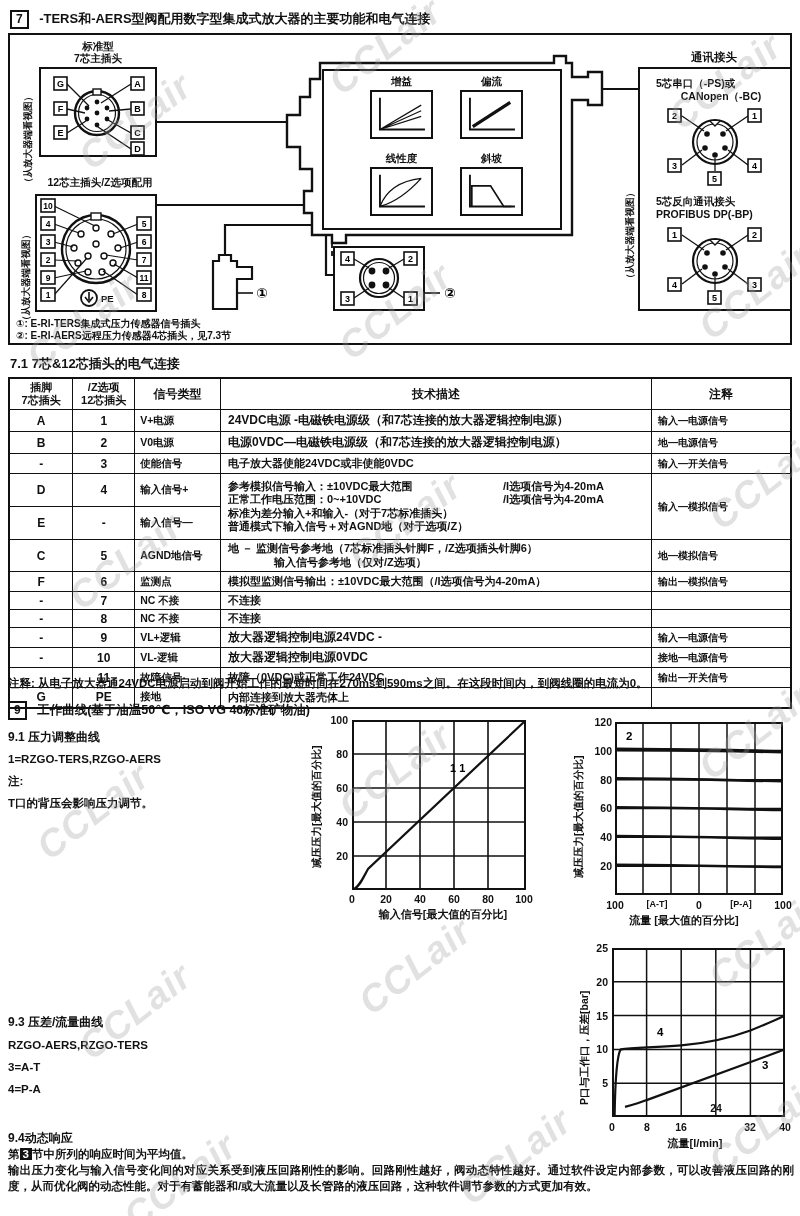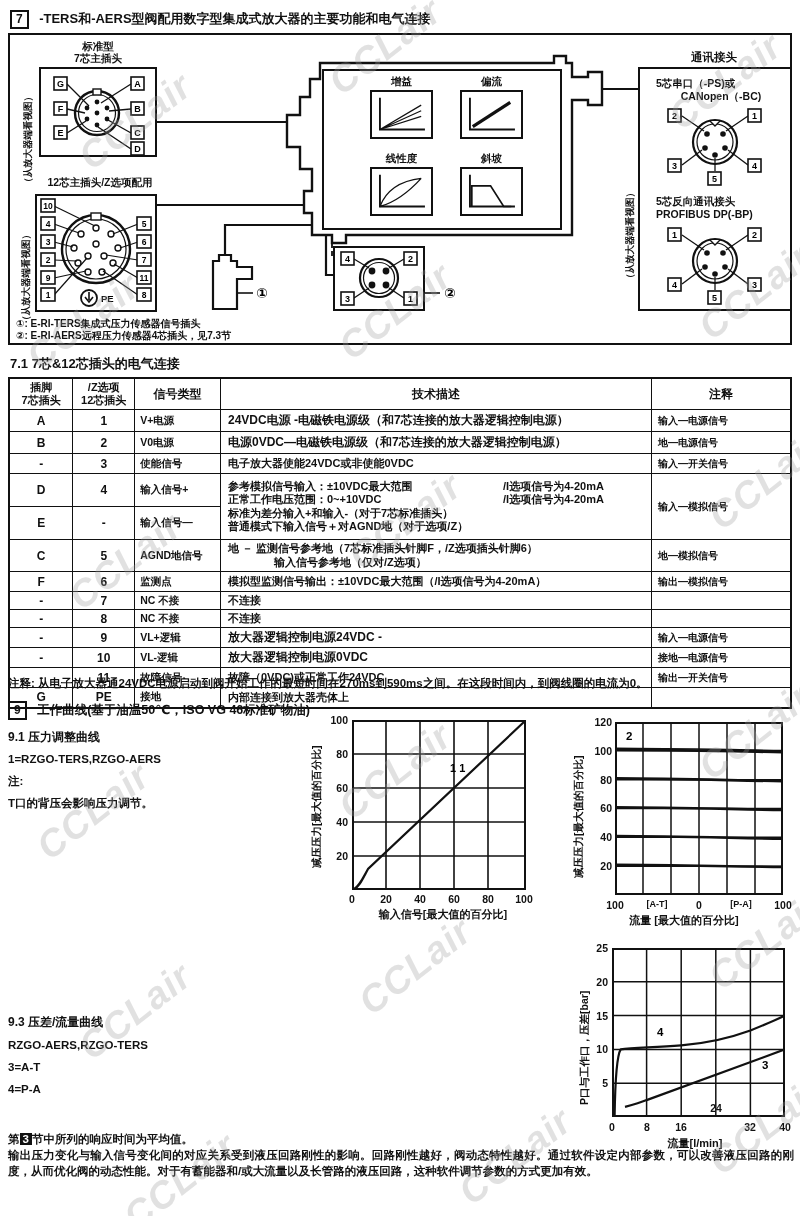--- a/index.html
+++ b/index.html
@@ -566,20 +566,21 @@
     <span class="tick c" style="left:637px; top:1121px; width:20px;">8</span>
     <span class="tick c" style="left:671px; top:1121px; width:20px;">16</span>
     <span class="tick c" style="left:706px; top:1102px; width:20px;">24</span>
     <span class="tick c" style="left:740px; top:1121px; width:20px;">32</span>
     <span class="tick c" style="left:775px; top:1121px; width:20px;">40</span>
     <div class="axlabel" style="left:645px; top:1136px; width:100px;">流量[l/min]</div>
     <div class="vtext" style="left:578px; top:1105px; font-size:10.5px;">P口与工作口，压差[bar]</div>
   </div>
 
   <div class="abs" style="left:8px; top:1131px; width:786px;">
+    <div class="b" style="font-size:12px; line-height:15px;">9.4动态响应</div>
     <div class="b" style="font-size:11.5px; line-height:16px;">
       <span>第</span><span class="inv">3</span><span>节中所列的响应时间为平均值。</span>
     </div>
     <div class="b" style="font-size:11.5px; line-height:16px; text-align:justify;">输出压力变化与输入信号变化间的对应关系受到液压回路刚性的影响。回路刚性越好，阀动态特性越好。通过软件设定内部参数，可以改善液压回路的刚度，从而优化阀的动态性能。对于有蓄能器和/或大流量以及长管路的液压回路，这种软件调节参数的方式更加有效。</div>
   </div>
 
 <div class="wm" style="left: 70px; top: 100px;">CCLair</div>
     <div class="wm" style="left: 320px; top: 25px;">CCLair</div>
     <div class="wm" style="left: 660px; top: 60px;">CCLair</div>
     <div class="wm" style="left: 18px; top: 300px;">CCLair</div>

